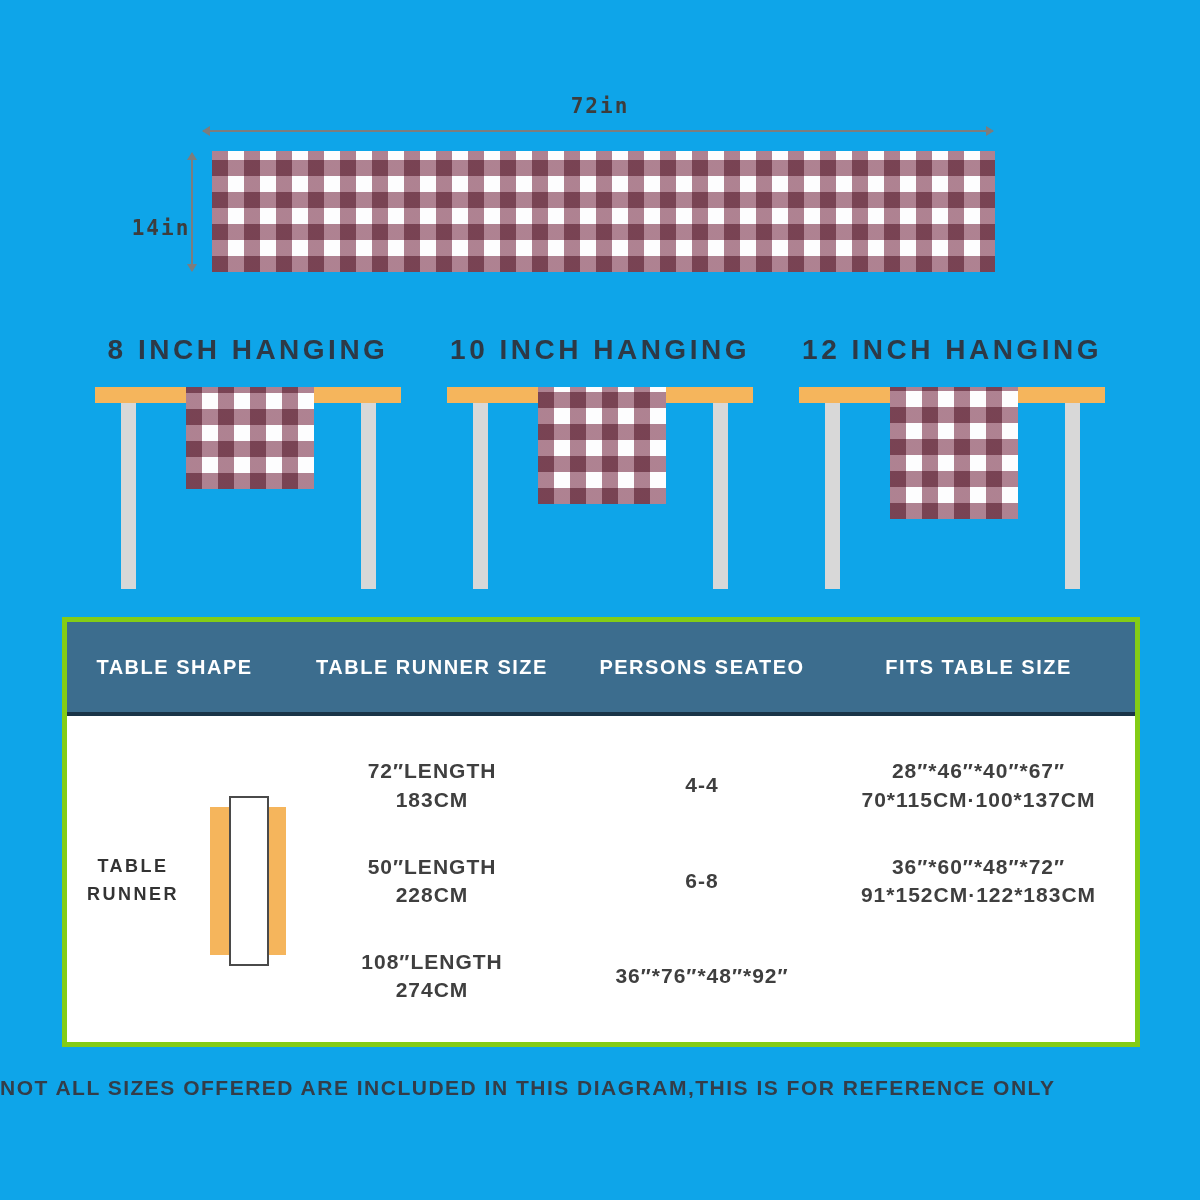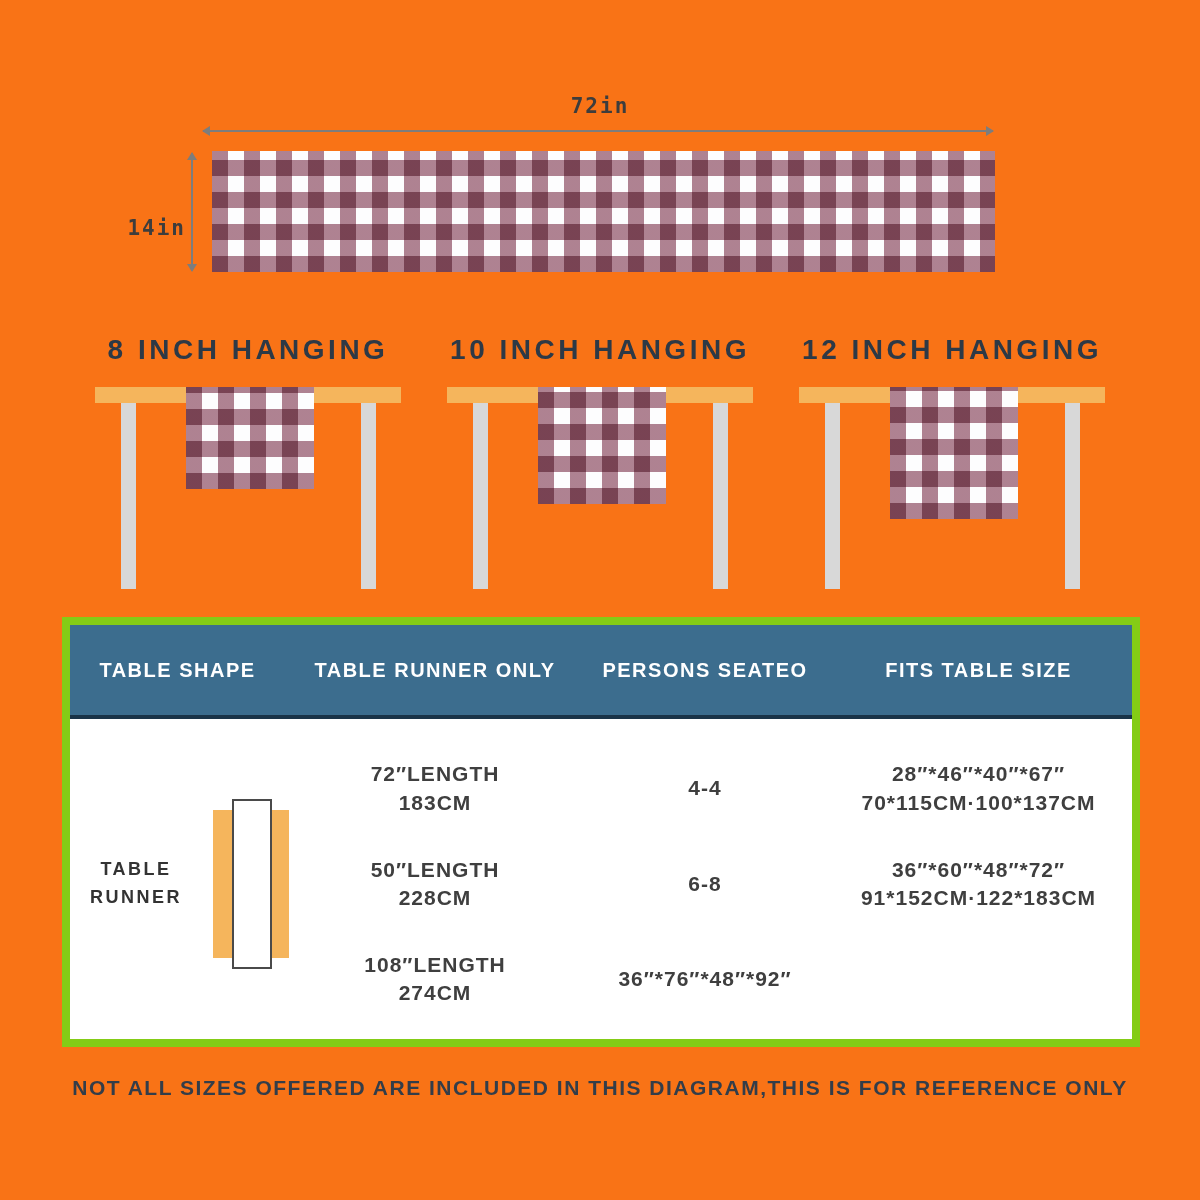--- a/index.html
+++ b/index.html
@@ -1,39 +1,39 @@
 <!DOCTYPE html>
 <html><head>
 <meta charset="utf-8">
 <style>
   html,body{margin:0;padding:0;background:#ffffff;}
   .canvas{
     position:relative;
     width:1200px;height:1200px;
-    background:#f97316;
+    background:#0ea5e9;
     font-family:"Liberation Sans", sans-serif;
     overflow:hidden;
   }
   
   .gingham{
     background-color:#fdfdfe;
     background-image:
       repeating-linear-gradient(90deg,#b08392 0 16px, transparent 16px 32px),
       repeating-linear-gradient(0deg,#b08392 0 16px, transparent 16px 32px);
     background-blend-mode:multiply;
   }
   
   .dim-label{
     position:absolute;
     font-family:"DejaVu Sans Mono", monospace;
     font-size:21px;font-weight:bold;letter-spacing:2px;
     color:#3d3d3d;text-align:center;
   }
   #dim-top-label{left:535px;top:94px;width:130px;}
-  #dim-left-label{left:116px;top:216px;width:70px;text-align:right;}
+  #dim-left-label{left:126px;top:216px;width:70px;}
   .dim-line-h{
     position:absolute;left:203px;top:130px;width:790px;height:2px;
     background:#7d7d7d;
   }
   .dim-line-h::before{content:'';position:absolute;left:-1px;top:-4px;
     border-top:5px solid transparent;border-bottom:5px solid transparent;
     border-right:8px solid #7d7d7d;}
   .dim-line-h::after{content:'';position:absolute;right:-1px;top:-4px;
     border-top:5px solid transparent;border-bottom:5px solid transparent;
     border-left:8px solid #7d7d7d;}
@@ -71,21 +71,21 @@
   #fig3-leg-l{left:825px;} #fig3-leg-r{left:1065px;}
   .hang-cloth{
     position:absolute;top:387px;width:128px;z-index:2;
   }
   #fig1-cloth{left:186px;height:102px;}
   #fig2-cloth{left:538px;height:117px;}
   #fig3-cloth{left:890px;height:132px;}
   
   .size-table{
     position:absolute;left:62px;top:617px;width:1078px;height:430px;
-    border:8px solid #84cc16;box-sizing:border-box;background:#ffffff;
+    border:5px solid #84cc16;box-sizing:border-box;background:#ffffff;
   }
   .size-table-header{
     height:90px;background:#3c6d8e;border-bottom:4px solid #1a3448;
     display:grid;grid-template-columns:215px 300px 240px 1fr;
     align-items:center;
   }
   .header-cell{
     color:#ffffff;font-size:20px;font-weight:bold;letter-spacing:1.5px;
     text-align:center;white-space:nowrap;
   }
@@ -107,21 +107,21 @@
   .shape-label{
     width:100px;font-size:18px;font-weight:bold;letter-spacing:2.5px;
     color:#333333;text-align:center;line-height:1.55;margin-left:20px;
   }
   .shape-fig{position:relative;width:110px;height:170px;}
   .shape-table-rect{position:absolute;left:15px;top:11px;width:76px;height:148px;background:#f5b55c;}
   .shape-runner-rect{position:absolute;left:34px;top:0;width:40px;height:170px;
     background:#ffffff;border:2px solid #4a4a4a;box-sizing:border-box;}
   
   .footer-note{
-    position:absolute;left:0;top:1076px;width:1200px;
+    position:absolute;left:0;top:1076px;width:948px;
     font-size:21px;font-weight:bold;letter-spacing:1.5px;
     color:#333d49;text-align:center;white-space:nowrap;
   }
 </style>
 </head>
 <body>
 
 <div class="canvas">
 
   <div class="dim-label" id="dim-top-label">72in</div>
@@ -144,21 +144,21 @@
 
   <div class="fig-label" id="fig3-label">12 INCH HANGING</div>
   <div class="tabletop" id="fig3-top"></div>
   <div class="table-leg" id="fig3-leg-l"></div>
   <div class="table-leg" id="fig3-leg-r"></div>
   <div class="hang-cloth gingham" id="fig3-cloth"></div>
 
   <div class="size-table">
     <div class="size-table-header">
       <div class="header-cell">TABLE SHAPE</div>
-      <div class="header-cell">TABLE RUNNER ONLY</div>
+      <div class="header-cell">TABLE RUNNER SIZE</div>
       <div class="header-cell">PERSONS SEATEO</div>
       <div class="header-cell">FITS TABLE SIZE</div>
     </div>
     <div class="size-table-body">
       <div class="shape-cell">
         <div class="shape-label">TABLE RUNNER</div>
         <div class="shape-fig">
           <div class="shape-table-rect"></div>
           <div class="shape-runner-rect"></div>
         </div>

